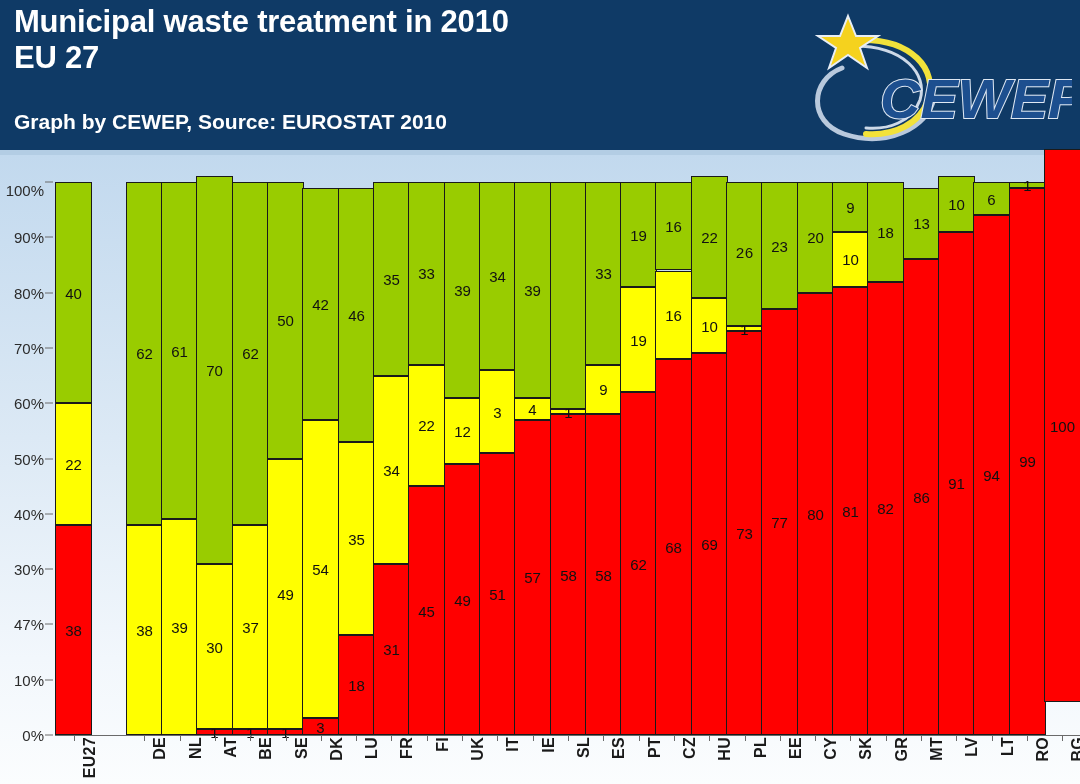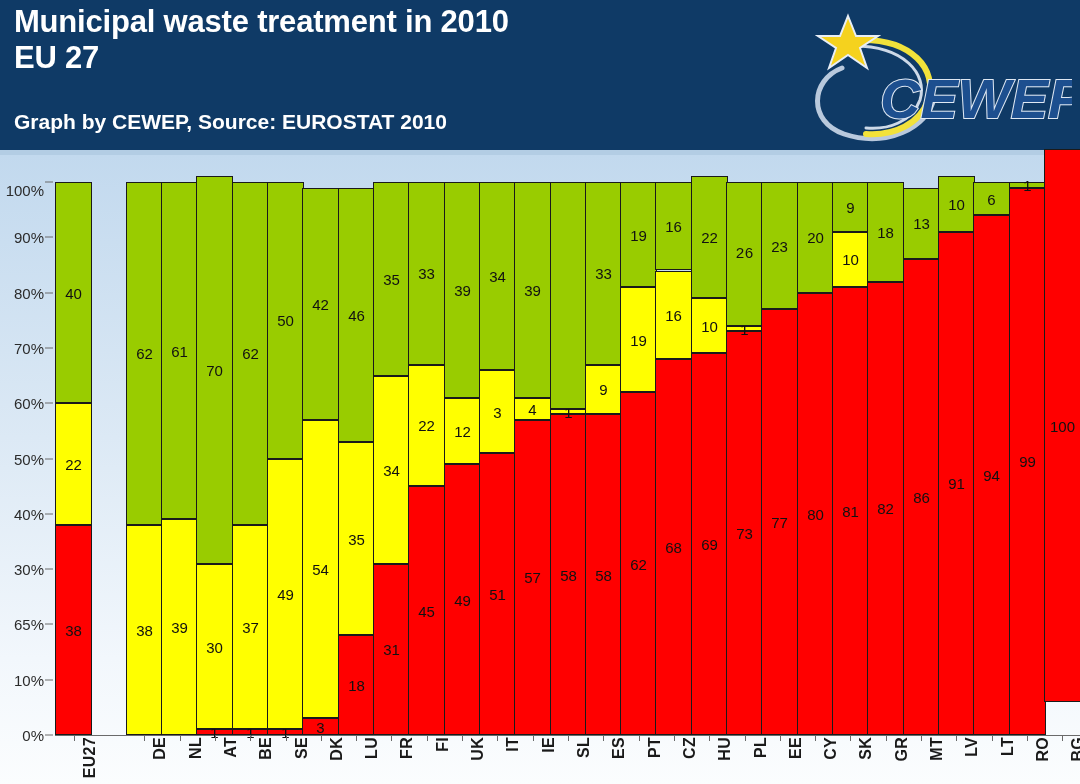--- a/index.html
+++ b/index.html
@@ -132,21 +132,21 @@
     <div id="header-rule"></div>
   </div>
 
   <div id="chart"></div>
 
   <div id="yaxis">
       <div class="ytick-label" style="top: 580px;">0%</div>
       <div class="ytick-mark" style="top: 580px;"></div>
       <div class="ytick-label" style="top: 524.7px;">10%</div>
       <div class="ytick-mark" style="top: 524.7px;"></div>
-      <div class="ytick-label" style="top: 469.4px;">65%</div>
+      <div class="ytick-label" style="top: 469.4px;">47%</div>
       <div class="ytick-mark" style="top: 469.4px;"></div>
       <div class="ytick-label" style="top: 414.1px;">30%</div>
       <div class="ytick-mark" style="top: 414.1px;"></div>
       <div class="ytick-label" style="top: 358.8px;">40%</div>
       <div class="ytick-mark" style="top: 358.8px;"></div>
       <div class="ytick-label" style="top: 303.5px;">50%</div>
       <div class="ytick-mark" style="top: 303.5px;"></div>
       <div class="ytick-label" style="top: 248.2px;">60%</div>
       <div class="ytick-mark" style="top: 248.2px;"></div>
       <div class="ytick-label" style="top: 192.9px;">70%</div>

